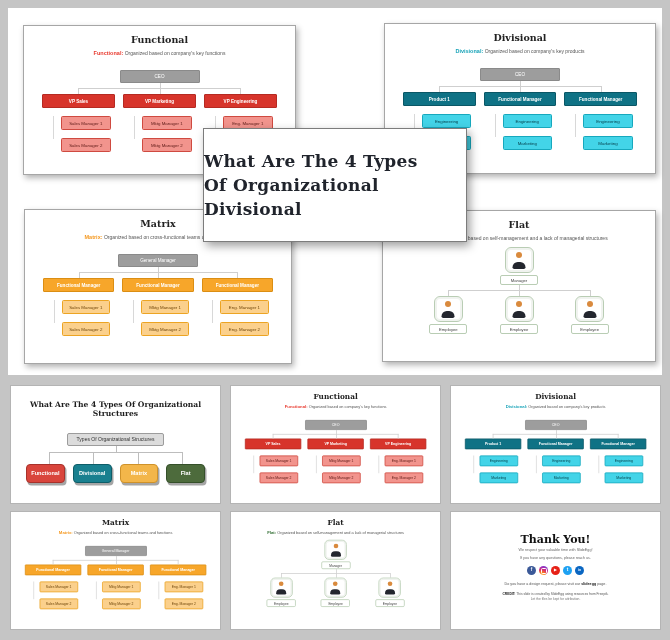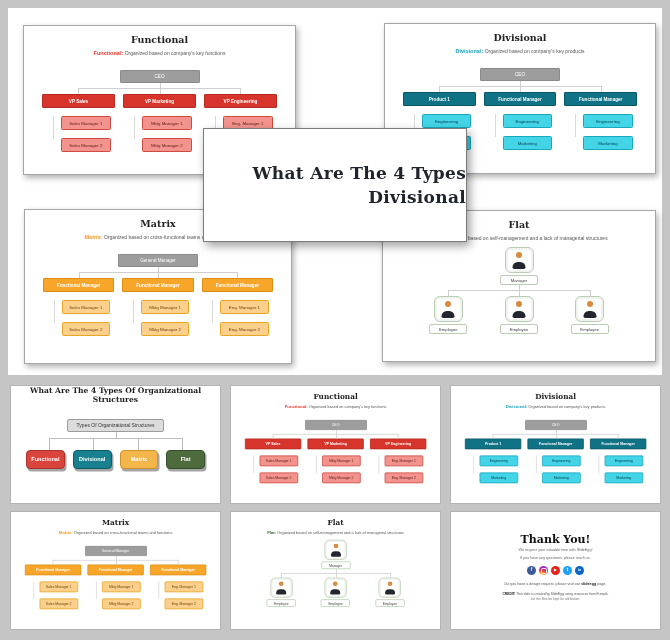--- a/index.html
+++ b/index.html
@@ -8,21 +8,21 @@
 
   
   .hero{position:absolute;left:8px;top:8px;width:654px;height:367px;background:#ffffff;}
   .slide-card{position:absolute;background:#fff;border:1px solid #a6a6a6;box-shadow:2px 3px 6px rgba(0,0,0,.30);}
   .pos-f {left:15px; top:17px; width:271px;height:148px;}
   .pos-d {left:376px;top:15px; width:270px;height:149px;}
   .pos-m {left:16px; top:201px;width:266px;height:153px;}
   .pos-fl{left:374px;top:202px;width:272px;height:150px;}
   .title-card{position:absolute;left:195px;top:120px;width:262px;height:112px;background:#fff;
     border:1px solid #7c7c7c;box-shadow:3px 4px 9px rgba(0,0,0,.38);z-index:30;
-    display:flex;flex-direction:column;align-items:flex-end;justify-content:center;text-align:center;}
+    display:flex;flex-direction:column;align-items:flex-start;justify-content:center;text-align:center;}
   .title-line{font-family:"DejaVu Serif",serif;font-weight:bold;font-size:17px;line-height:1.42;color:#20242c;letter-spacing:.3px;}
 
   
   .oslide{width:100%;height:100%;overflow:hidden;background:#fff;}
   .o-title{margin-top:8px;text-align:center;font-family:"DejaVu Serif",serif;font-weight:bold;font-size:9.5px;color:#222;}
   .o-sub{margin-top:5px;text-align:center;font-size:5px;color:#555;}
   .o-sub .kw{font-weight:bold;font-size:5.5px;}
   .o-chart{margin:8px 14px 0;}
   .rootrow{text-align:center;}
   .rootbox{display:inline-block;min-width:70px;padding:3px 4px;font-size:4.6px;color:#fff;background:#9d9d9d;border:1px solid #8a8a8a;border-radius:1px;}
@@ -62,21 +62,21 @@
   .f-row{display:flex;}
   .f-col{flex:1;min-width:0;}
 
   
   .thumbs{position:absolute;left:10px;top:385px;display:grid;grid-template-columns:209px 209px 209px;grid-template-rows:117px 117px;column-gap:11px;row-gap:9px;}
   .thumb{width:209px;height:117px;background:#fff;border:1px solid #b4b4b4;overflow:hidden;position:relative;}
   .scale77{width:271px;height:152px;transform:scale(0.772);transform-origin:0 0;}
 
   
   .ovslide{width:100%;height:100%;background:#fff;}
-  .ov-title{text-align:center;font-family:"DejaVu Serif",serif;font-weight:bold;font-size:7.6px;color:#1f1f1f;}
+  .ov-title{margin-top:14px;text-align:center;font-family:"DejaVu Serif",serif;font-weight:bold;font-size:7.6px;color:#1f1f1f;}
   .ov-rootrow{text-align:center;margin-top:9px;}
   .ov-root{display:inline-block;padding:2.5px 9px;background:#dcdcdc;border:1px solid #9c9c9c;border-radius:2px;font-size:5px;color:#333;}
   .ov-conn{position:relative;height:18px;}
   .ov-conn i{position:absolute;background:#bdbdbd;display:block;}
   .ov-conn .vt{left:50%;top:0;width:1px;height:6px;}
   .ov-conn .h {left:18%;right:18%;top:6px;height:1px;}
   .ov-conn .s1{left:18%;  top:6px;width:1px;height:12px;}
   .ov-conn .s2{left:39.3%;top:6px;width:1px;height:12px;}
   .ov-conn .s3{left:60.7%;top:6px;width:1px;height:12px;}
   .ov-conn .s4{left:82%;  top:6px;width:1px;height:12px;}
@@ -286,20 +286,21 @@
                 </div>
               <div class="plabel">Employee</div>
             </div>
           </div>
         </div>
       </div>
     </div>
 
     <div class="title-card">
       <div class="title-line">What Are The 4 Types</div>
+      <div class="title-line">Of Organizational</div>
       <div class="title-line">Divisional</div>
     </div>
   </div>
 
   <div class="thumbs">
 
     <div class="thumb">
       <div class="ovslide">
         <div class="ov-title">What Are The 4 Types Of Organizational Structures</div>
         <div class="ov-rootrow"><span class="ov-root">Types Of Organizational Structures</span></div>

